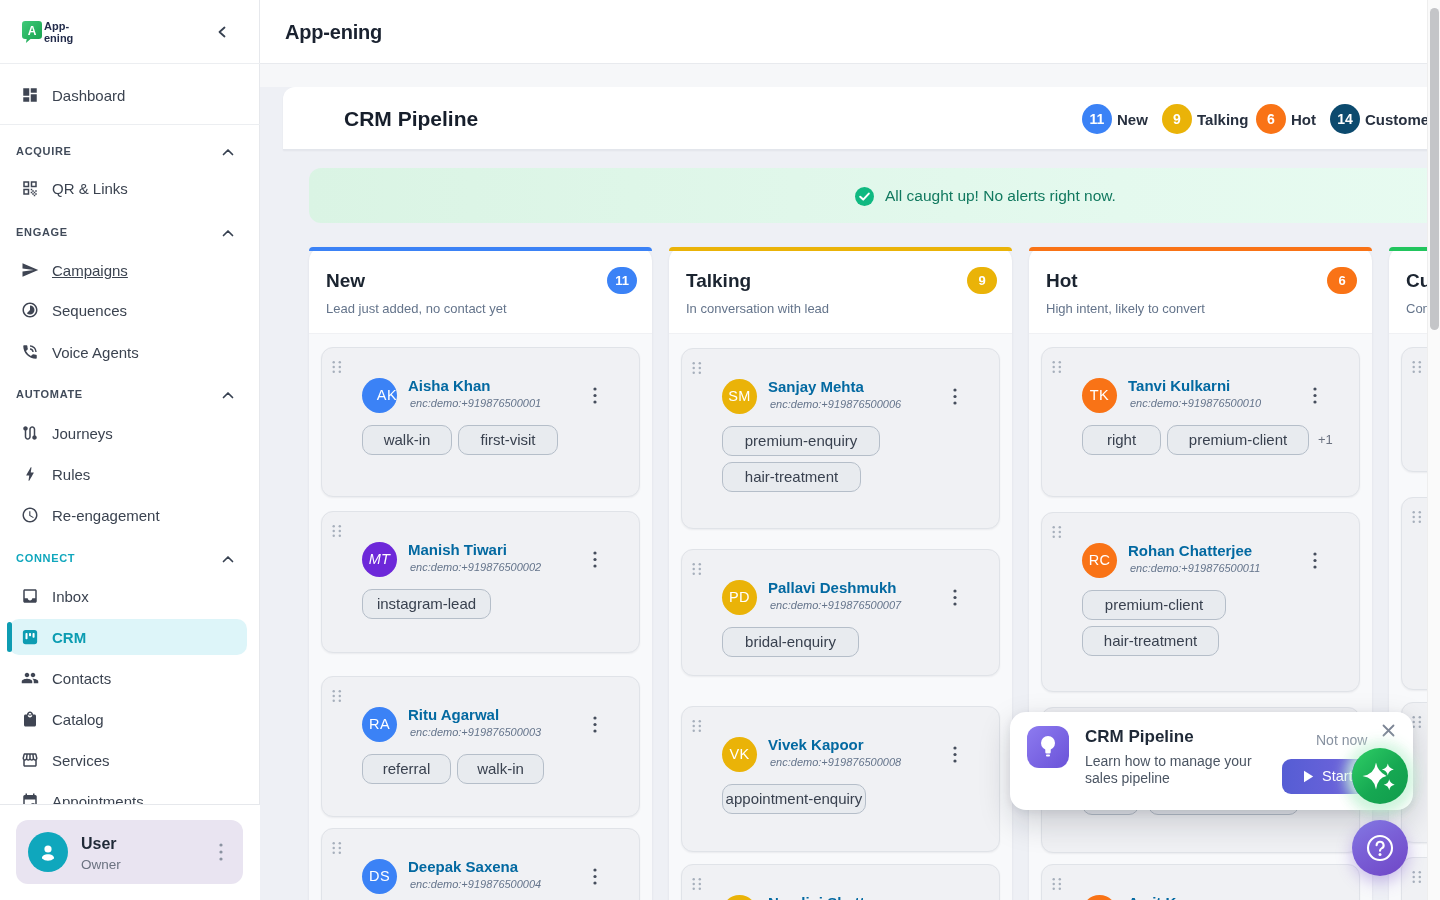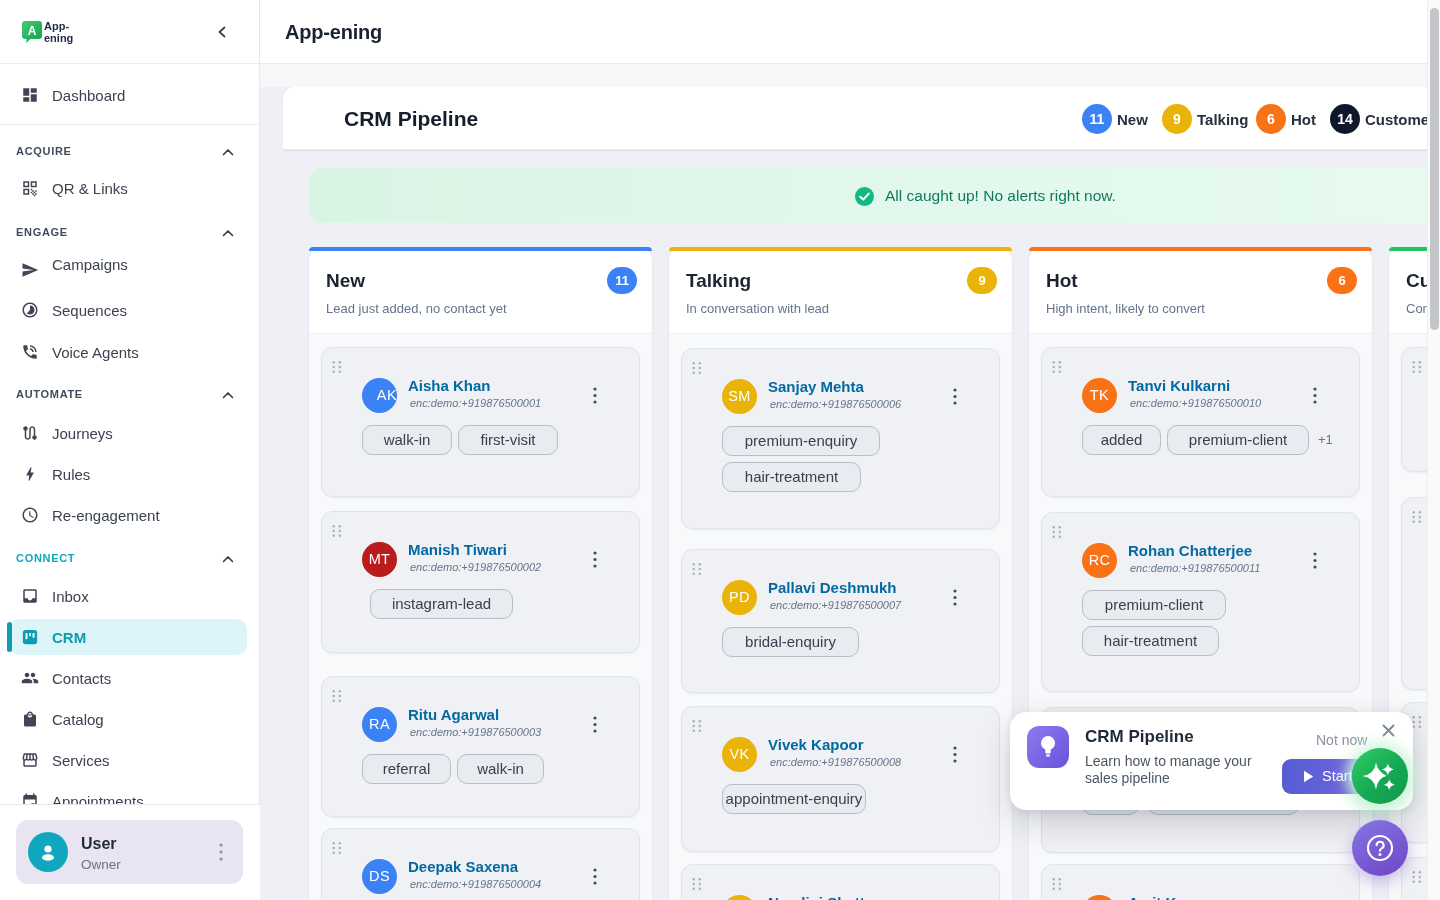--- a/index.html
+++ b/index.html
@@ -70,21 +70,21 @@
     </div>
 
   <div id="pipebar">
     <div class="t">CRM Pipeline</div>
     <div class="legd" style="left:799px;background:#3b82f6;">11</div>
       <div class="legt" style="left:834px;">New</div>
     <div class="legd" style="left:879px;background:#eab308;">9</div>
       <div class="legt" style="left:914px;">Talking</div>
     <div class="legd" style="left:973px;background:#f97316;">6</div>
       <div class="legt" style="left:1008px;">Hot</div>
-    <div class="legd" style="left:1047px;background:#0f172a;">14</div>
+    <div class="legd" style="left:1047px;background:#0c4a6e;">14</div>
       <div class="legt" style="left:1082px;">Customer</div>
   </div>
 
   <div id="alert">
     <svg width="19" height="19" viewBox="0 0 19 19">
         <circle cx="9.5" cy="9.5" r="9.5" fill="#10b981"></circle>
         <path d="M5.2 9.8 L8.2 12.6 L13.8 6.6" stroke="#fff" stroke-width="2" fill="none" stroke-linecap="round" stroke-linejoin="round"></path>
       </svg>
     <div class="txt">All caught up! No alerts right now.</div>
   </div>
@@ -123,31 +123,31 @@
         <svg class="gh" viewBox="0 0 12 15">
           <g fill="#a6afbb">
             <circle cx="2.5" cy="2.5" r="1.3"></circle>
             <circle cx="9" cy="2.5" r="1.3"></circle>
             <circle cx="2.5" cy="7.5" r="1.3"></circle>
             <circle cx="9" cy="7.5" r="1.3"></circle>
             <circle cx="2.5" cy="12.5" r="1.3"></circle>
             <circle cx="9" cy="12.5" r="1.3"></circle>
           </g>
         </svg>
-        <div class="av" style="background:#b91c1c;">MT</div>
+        <div class="av" style="background:#6d28d9;font-style:italic;">MT</div>
         <div class="nm">Manish Tiwari</div>
         <div class="ph">enc:demo:+919876500002</div>
         <svg class="kb" viewBox="0 0 12 24">
           <g fill="#454d5c">
             <circle cx="6" cy="5" r="1.6"></circle>
             <circle cx="6" cy="11.5" r="1.6"></circle>
             <circle cx="6" cy="18" r="1.6"></circle>
           </g>
         </svg>
-        <div class="tag" style="left:40px;top:77px;width:143px;margin-left:8px;">instagram-lead</div>
+        <div class="tag" style="left:40px;top:77px;width:129px;">instagram-lead</div>
       </div>
       <div class="card" style="top:429px;height:141px;">
         <svg class="gh" viewBox="0 0 12 15">
           <g fill="#a6afbb">
             <circle cx="2.5" cy="2.5" r="1.3"></circle>
             <circle cx="9" cy="2.5" r="1.3"></circle>
             <circle cx="2.5" cy="7.5" r="1.3"></circle>
             <circle cx="9" cy="7.5" r="1.3"></circle>
             <circle cx="2.5" cy="12.5" r="1.3"></circle>
             <circle cx="9" cy="12.5" r="1.3"></circle>
@@ -212,21 +212,21 @@
         <svg class="kb" viewBox="0 0 12 24">
           <g fill="#454d5c">
             <circle cx="6" cy="5" r="1.6"></circle>
             <circle cx="6" cy="11.5" r="1.6"></circle>
             <circle cx="6" cy="18" r="1.6"></circle>
           </g>
         </svg>
         <div class="tag" style="left:40px;top:77px;width:158px;">premium-enquiry</div>
         <div class="tag" style="left:40px;top:113px;width:139px;">hair-treatment</div>
       </div>
-      <div class="card" style="top:302px;height:144px;padding-left:44px;">
+      <div class="card" style="top:302px;height:127px;padding-left:44px;">
         <svg class="gh" viewBox="0 0 12 15">
           <g fill="#a6afbb">
             <circle cx="2.5" cy="2.5" r="1.3"></circle>
             <circle cx="9" cy="2.5" r="1.3"></circle>
             <circle cx="2.5" cy="7.5" r="1.3"></circle>
             <circle cx="9" cy="7.5" r="1.3"></circle>
             <circle cx="2.5" cy="12.5" r="1.3"></circle>
             <circle cx="9" cy="12.5" r="1.3"></circle>
           </g>
         </svg>
@@ -300,21 +300,21 @@
         <div class="av" style="background:#f97316;">TK</div>
         <div class="nm">Tanvi Kulkarni</div>
         <div class="ph">enc:demo:+919876500010</div>
         <svg class="kb" viewBox="0 0 12 24">
           <g fill="#454d5c">
             <circle cx="6" cy="5" r="1.6"></circle>
             <circle cx="6" cy="11.5" r="1.6"></circle>
             <circle cx="6" cy="18" r="1.6"></circle>
           </g>
         </svg>
-        <div class="tag" style="left:40px;top:77px;width:79px;">added</div>
+        <div class="tag" style="left:40px;top:77px;width:79px;">right</div>
         <div class="tag" style="left:125px;top:77px;width:142px;">premium-client</div>
         <div class="plus" style="left:276px;top:84px;">+1</div>
       </div>
       <div class="card" style="top:265px;height:180px;">
         <svg class="gh" viewBox="0 0 12 15">
           <g fill="#a6afbb">
             <circle cx="2.5" cy="2.5" r="1.3"></circle>
             <circle cx="9" cy="2.5" r="1.3"></circle>
             <circle cx="2.5" cy="7.5" r="1.3"></circle>
             <circle cx="9" cy="7.5" r="1.3"></circle>
@@ -497,21 +497,21 @@
       </svg>
     <div class="sitem" style="top:180px;">QR &amp; Links</div>
 
     <div class="slab" style="top:226px;">ENGAGE</div>
     <svg class="chup" style="top:229px;" viewBox="0 0 12 8">
         <path d="M1.5 6.5 L6 2 L10.5 6.5" stroke="#374151" stroke-width="1.7" fill="none" stroke-linecap="round" stroke-linejoin="round"></path>
       </svg>
     <svg class="sicon" style="top:261px;" viewBox="0 0 24 24" fill="#3f4553">
         <path d="M2.01 21 23 12 2.01 3 2 10l15 2-15 2z"></path>
       </svg>
-    <div class="sitem" style="top:256px;">Campaigns</div>
+    <div class="sitem" style="top:262px;text-decoration:underline;">Campaigns</div>
     <svg class="sicon" style="top:301px;" viewBox="0 0 24 24" fill="#3f4553">
         <path d="M16.24 7.76A5.97 5.97 0 0 0 12 6v6l-4.24 4.24a5.99 5.99 0 1 0 8.48-8.48zM12 2C6.48 2 2 6.48 2 12s4.48 10 10 10 10-4.48 10-10S17.52 2 12 2zm0 18c-4.42 0-8-3.58-8-8s3.58-8 8-8 8 3.58 8 8-3.58 8-8 8z"></path>
       </svg>
     <div class="sitem" style="top:302px;">Sequences</div>
     <svg class="sicon" style="top:343px;" viewBox="0 0 24 24" fill="#3f4553">
         <path d="M20 15.5c-1.25 0-2.45-.2-3.57-.57a1.02 1.02 0 0 0-1.02.24l-2.2 2.2a15.05 15.05 0 0 1-6.59-6.59l2.2-2.21a1 1 0 0 0 .25-1A11.36 11.36 0 0 1 8.5 4c0-.55-.45-1-1-1H4c-.55 0-1 .45-1 1 0 9.39 7.61 17 17 17 .55 0 1-.45 1-1v-3.5c0-.55-.45-1-1-1zM19 12h2a9 9 0 0 0-9-9v2c3.87 0 7 3.13 7 7zm-4 0h2c0-2.76-2.24-5-5-5v2c1.66 0 3 1.34 3 3z"></path>
       </svg>
     <div class="sitem" style="top:344px;">Voice Agents</div>
 
     <div class="slab" style="top:388px;">AUTOMATE</div>

